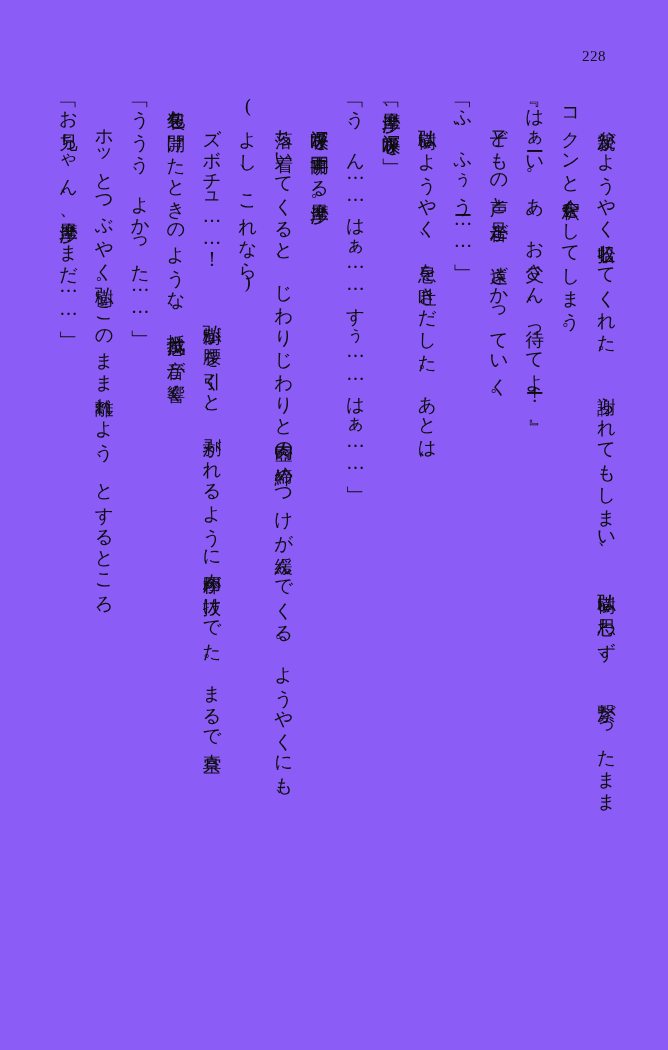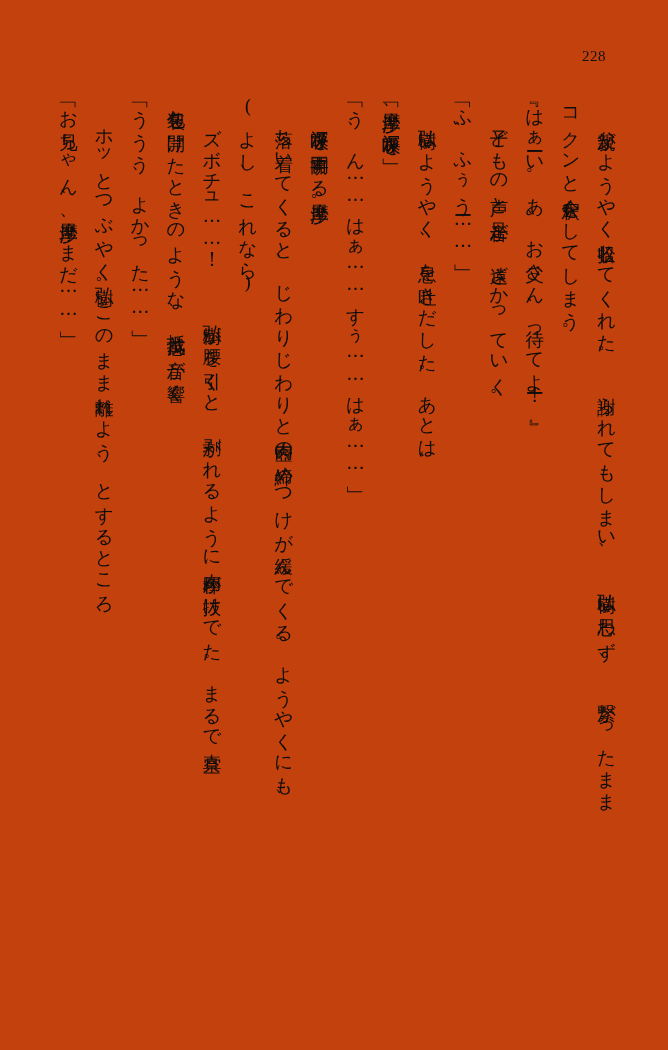--- a/index.html
+++ b/index.html
@@ -11,21 +11,21 @@
     width: 668px;
     height: 1050px;
     overflow: hidden;
     font-family: "Liberation Serif", "DejaVu Serif", serif;
     color: #111111;
   }
   .page {
     position: relative;
     width: 668px;
     height: 1050px;
-    background: #c2410c;
+    background: #8b5cf6;
     box-sizing: border-box;
   }
   .page-number {
     position: absolute;
     top: 48px;
     right: 62px;
     font-size: 15px;
     font-family: "Liberation Serif", "DejaVu Serif", serif;
     color: #111111;
     letter-spacing: 0.5px;

